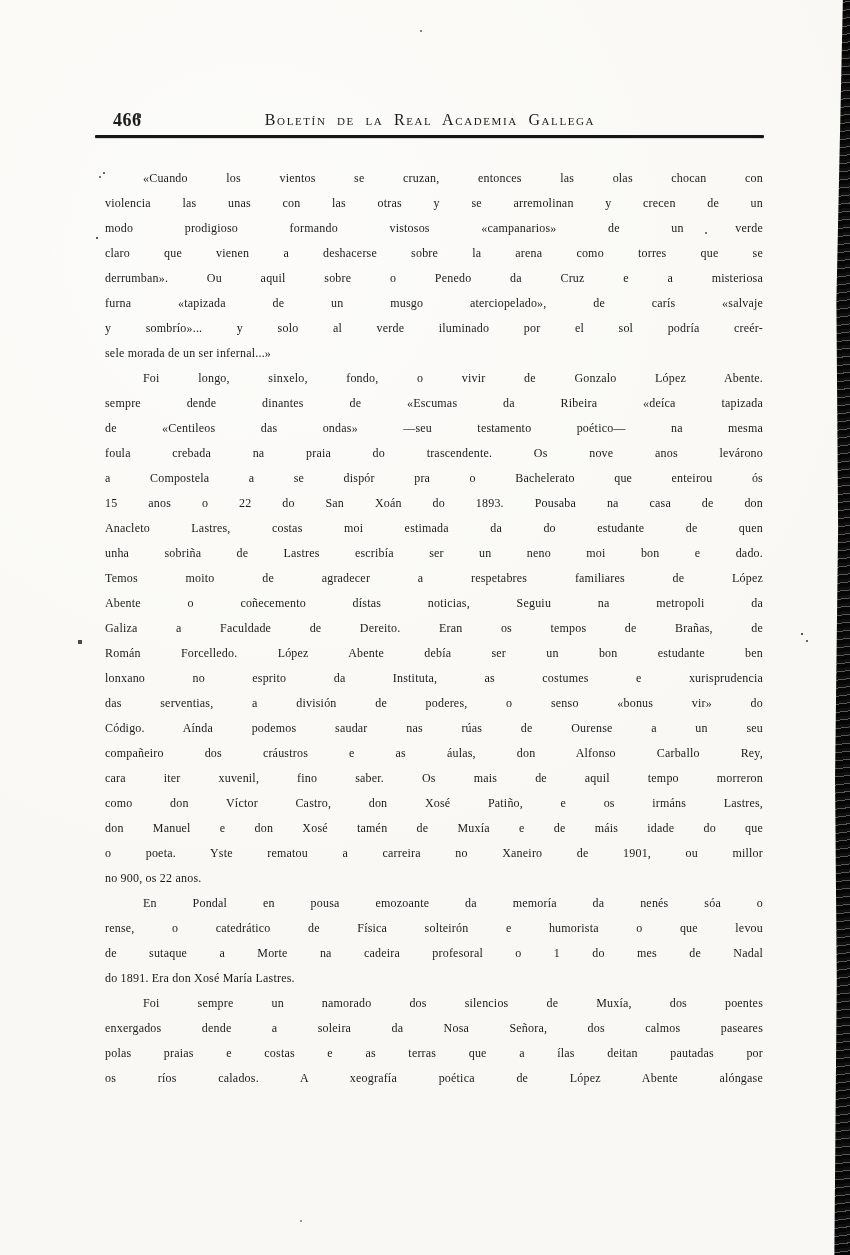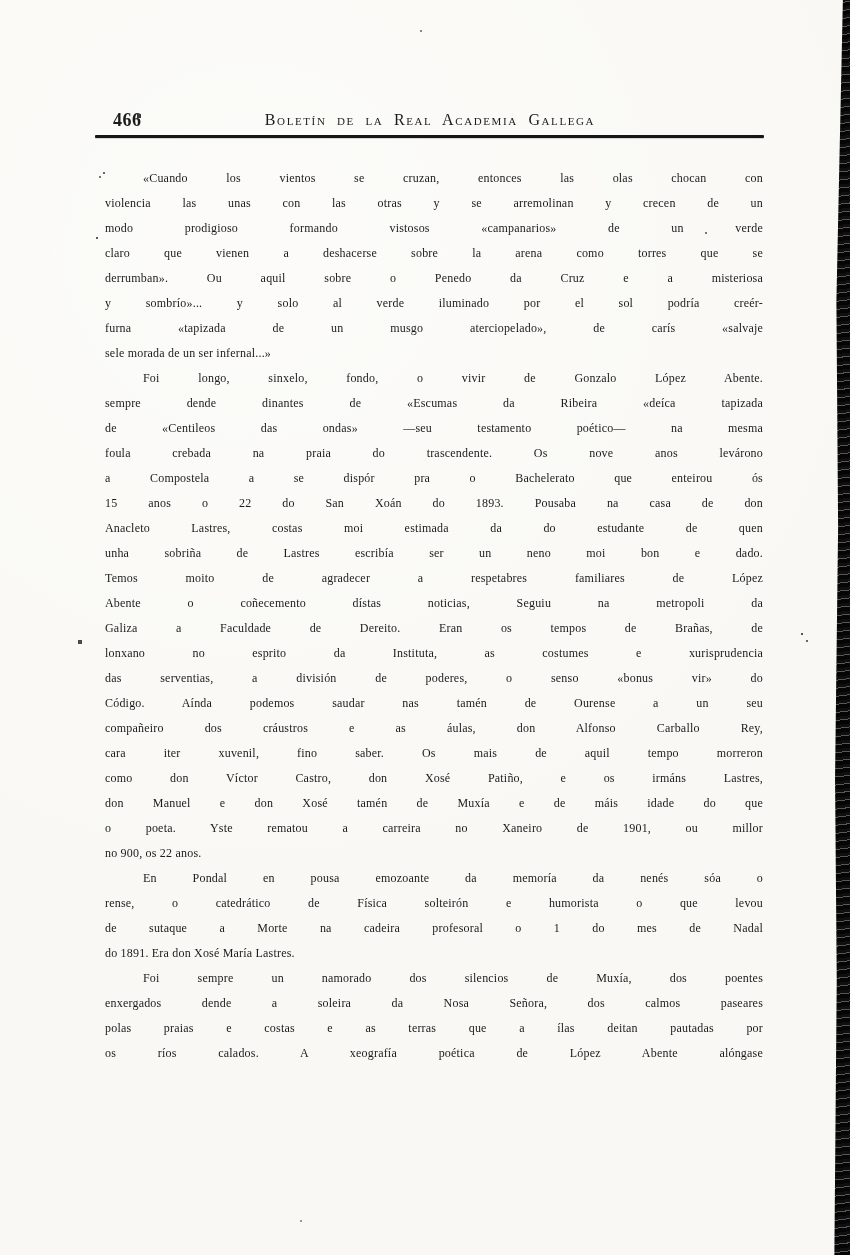--- a/index.html
+++ b/index.html
@@ -101,40 +101,41 @@
   <div class="header-rule"></div>
 
   <div class="body-text">
 
     <div class="paragraph">
       <div class="line first">«Cuando los vientos se cruzan, entonces las olas chocan con</div>
       <div class="line">violencia las unas con las otras y se arremolinan y crecen de un</div>
       <div class="line">modo prodigioso formando vistosos «campanarios» de un verde</div>
       <div class="line">claro que vienen a deshacerse sobre la arena como torres que se</div>
       <div class="line">derrumban». Ou aquil sobre o Penedo da Cruz e a misteriosa</div>
+      <div class="line">furna «tapizada de un musgo aterciopelado», de carís «salvaje</div>
       <div class="line">y sombrío»... y solo al verde iluminado por el sol podría creér-</div>
-      <div class="line">furna «tapizada de un musgo aterciopelado», de carís «salvaje</div>
       <div class="line end">sele morada de un ser infernal...»</div>
     </div>
 
     <div class="paragraph">
       <div class="line first">Foi longo, sinxelo, fondo, o vivir de Gonzalo López Abente.</div>
       <div class="line">sempre dende dinantes de «Escumas da Ribeira «deíca tapizada</div>
       <div class="line">de «Centileos das ondas» —seu testamento poético— na mesma</div>
       <div class="line">foula crebada na praia do trascendente. Os nove anos levárono</div>
       <div class="line">a Compostela a se dispór pra o Bachelerato que enteirou ós</div>
       <div class="line">15 anos o 22 do San Xoán do 1893. Pousaba na casa de don</div>
       <div class="line">Anacleto Lastres, costas moi estimada da do estudante de quen</div>
       <div class="line">unha sobriña de Lastres escribía ser un neno moi bon e dado.</div>
       <div class="line">Temos moito de agradecer a respetabres familiares de López</div>
       <div class="line">Abente o coñecemento dístas noticias, Seguiu na metropoli da</div>
       <div class="line">Galiza a Faculdade de Dereito. Eran os tempos de Brañas, de</div>
+      <div class="line">Román Forcelledo. López Abente debía ser un bon estudante ben</div>
       <div class="line">lonxano no esprito da Instituta, as costumes e xurisprudencia</div>
       <div class="line">das serventias, a división de poderes, o senso «bonus vir» do</div>
-      <div class="line">Código. Aínda podemos saudar nas tamén de Ourense a un seu</div>
+      <div class="line">Código. Aínda podemos saudar nas rúas de Ourense a un seu</div>
       <div class="line">compañeiro dos cráustros e as áulas, don Alfonso Carballo Rey,</div>
       <div class="line">cara iter xuvenil, fino saber. Os mais de aquil tempo morreron</div>
       <div class="line">como don Víctor Castro, don Xosé Patiño, e os irmáns Lastres,</div>
       <div class="line">don Manuel e don Xosé tamén de Muxía e de máis idade do que</div>
       <div class="line">o poeta. Yste rematou a carreira no Xaneiro de 1901, ou millor</div>
       <div class="line end">no 900, os 22 anos.</div>
     </div>
 
     <div class="paragraph">
       <div class="line first">En Pondal en pousa emozoante da memoría da nenés sóa o</div>

